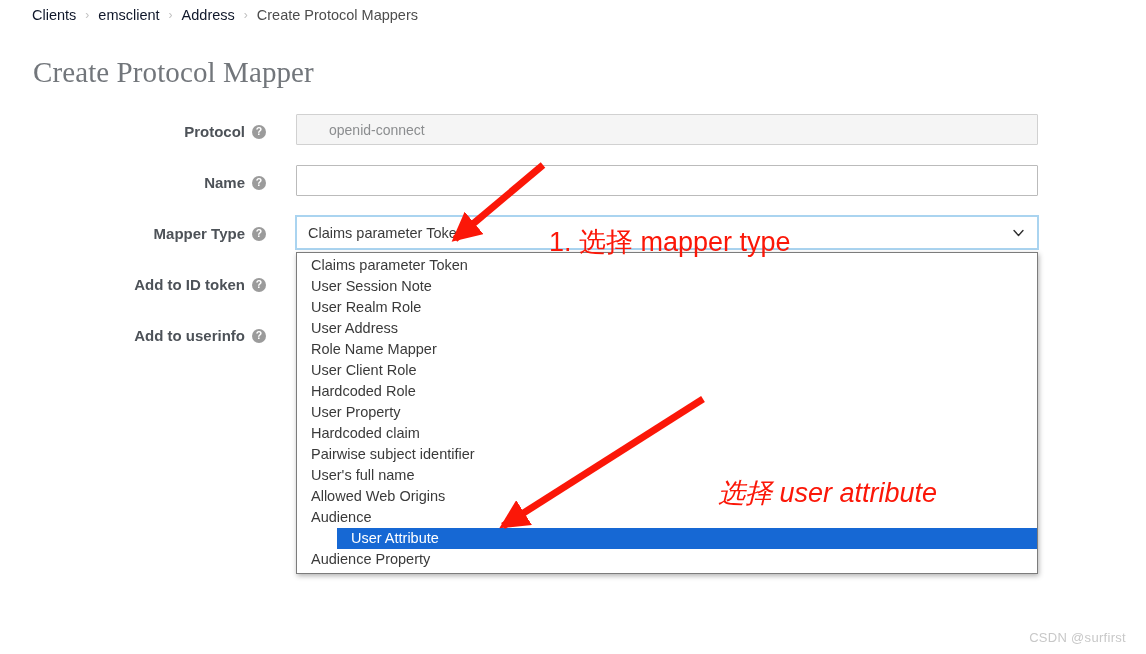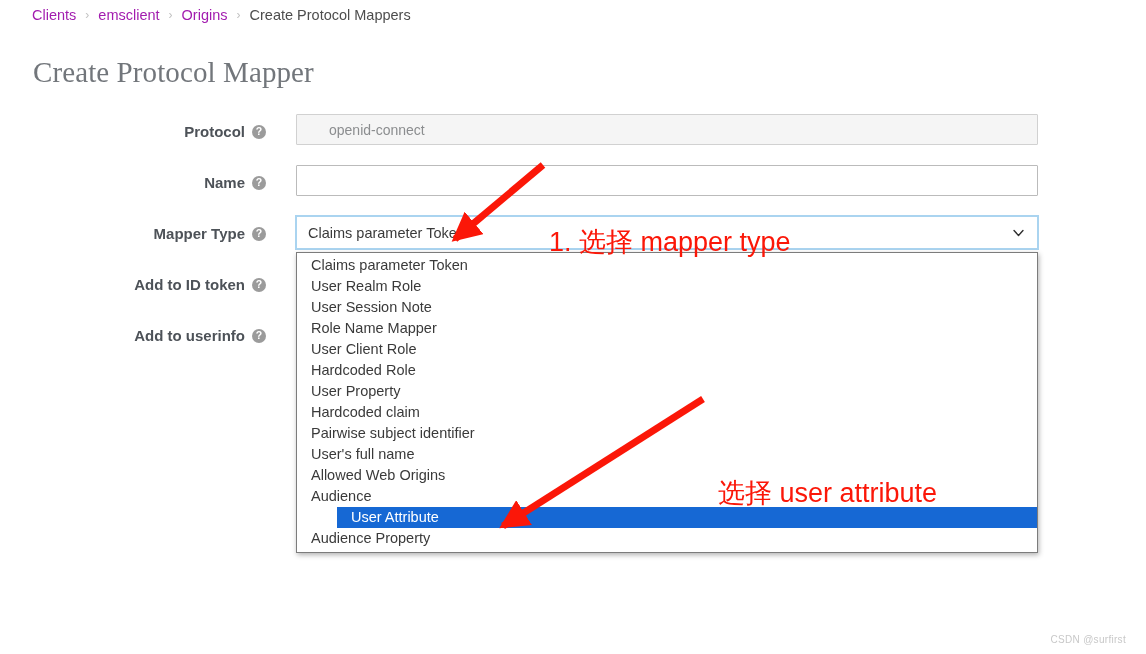--- a/index.html
+++ b/index.html
@@ -21,21 +21,21 @@
     position: absolute;
     top: 4px;
     left: 32px;
     height: 22px;
     display: flex;
     align-items: center;
     font-size: 14.5px;
     white-space: nowrap;
   }
   #breadcrumb .crumb-link {
-    color: #a21caf;
+    color: #0f172a;
     cursor: pointer;
   }
   #breadcrumb .crumb-current {
     color: #4d4d4d;
   }
   #breadcrumb .crumb-sep {
     color: #c2c2c2;
     margin: 0 9px;
     font-size: 12px;
     line-height: 1;
@@ -188,50 +188,50 @@
     position: absolute;
     color: #fb1708;
     font-size: 27px;
     font-family: "Liberation Sans", sans-serif;
     white-space: nowrap;
     z-index: 40;
     pointer-events: none;
     margin-top: 45px;
   }
   #annot-1 { left: 549px; top: 179px; }
-  #annot-2 { left: 718px; top: 430px; }
+  #annot-2 { left: 718px; top: 430px; font-style: italic; }
 
   #arrows {
     position: absolute;
     left: 0; top: 0;
     width: 1146px; height: 654px;
     z-index: 45;
     pointer-events: none;
   }
 
   
   #watermark {
     position: absolute;
     right: 20px;
     bottom: 9px;
-    font-size: 10px;
+    font-size: 13px;
     color: #c8c8c8;
     letter-spacing: 0.3px;
     z-index: 50;
   }
 </style>
 </head>
 <body>
 
 <div id="breadcrumb">
   <span class="crumb-link">Clients</span>
   <span class="crumb-sep">›</span>
   <span class="crumb-link">emsclient</span>
   <span class="crumb-sep">›</span>
-  <span class="crumb-link">Origins</span>
+  <span class="crumb-link">Address</span>
   <span class="crumb-sep">›</span>
   <span class="crumb-current">Create Protocol Mappers</span>
 </div>
 
 <div id="page-title">Create Protocol Mapper</div>
 
 <div id="form">
 
   <div class="form-row">
     <div class="form-label">
@@ -260,22 +260,23 @@
     </div>
     <div id="mapper-type-wrap">
       <div id="select-box">
         <span>Claims parameter Token</span>
         <svg class="chev" viewBox="0 0 16 16">
           <path d="M2.5 5 L8 11 L13.5 5" stroke="#2f2f2f" stroke-width="1.7" fill="none" stroke-linecap="round" stroke-linejoin="round"></path>
         </svg>
       </div>
       <div id="select-listbox">
           <div class="opt">Claims parameter Token</div>
+          <div class="opt">User Session Note</div>
           <div class="opt">User Realm Role</div>
-          <div class="opt">User Session Note</div>
+          <div class="opt">User Address</div>
           <div class="opt">Role Name Mapper</div>
           <div class="opt">User Client Role</div>
           <div class="opt">Hardcoded Role</div>
           <div class="opt">User Property</div>
           <div class="opt">Hardcoded claim</div>
           <div class="opt">Pairwise subject identifier</div>
           <div class="opt">User's full name</div>
           <div class="opt">Allowed Web Origins</div>
           <div class="opt">Audience</div>
           <div class="opt selected" style="background: rgb(22, 104, 212);">User Attribute</div>

